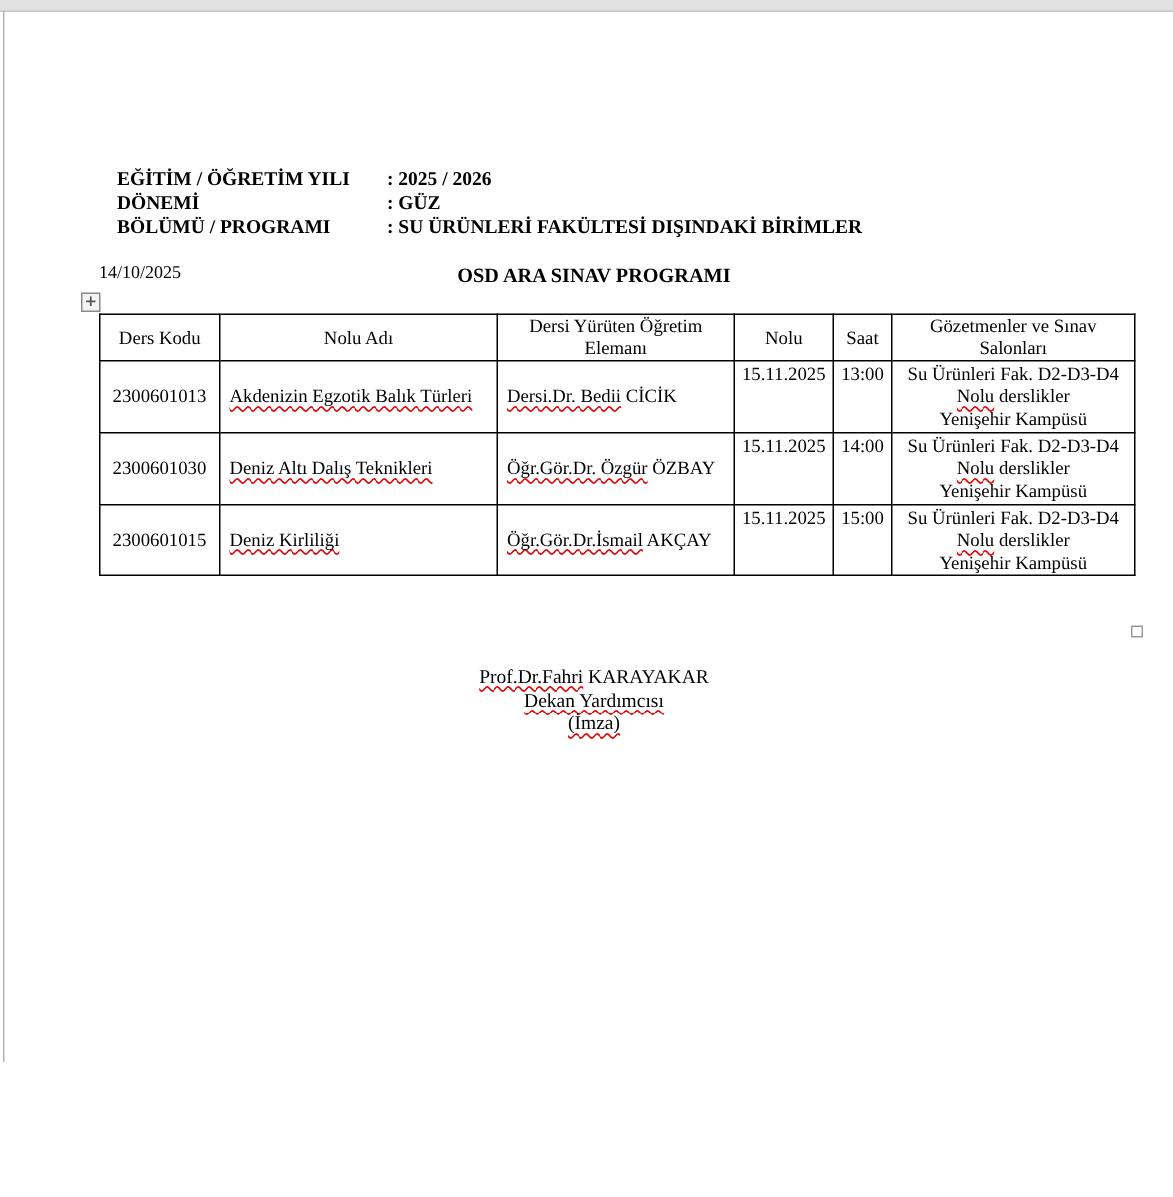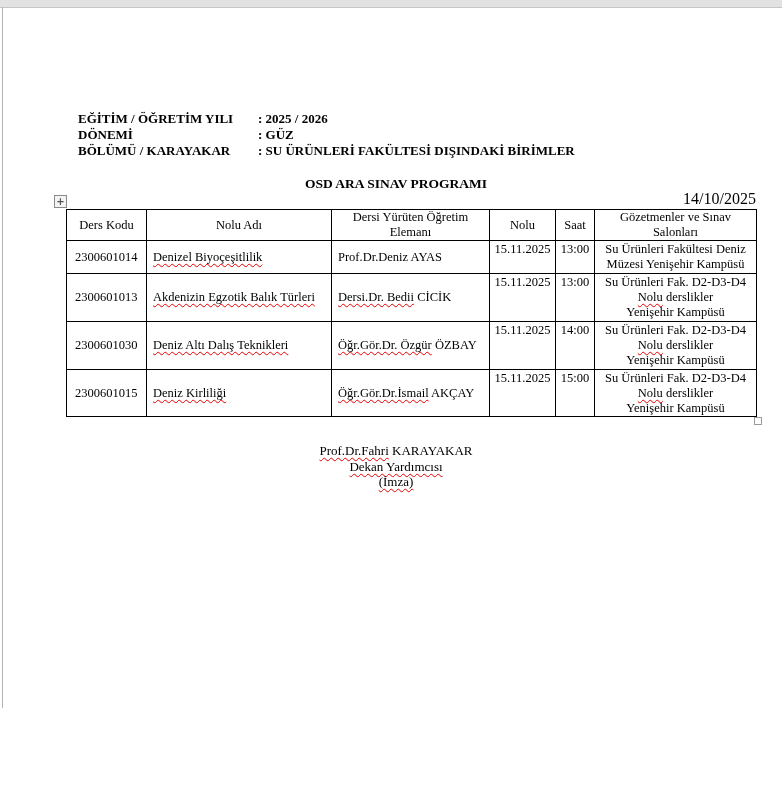--- a/index.html
+++ b/index.html
@@ -6,21 +6,21 @@
   .screen{position:relative;width:782px;height:708px;background:#ffffff;
           font-family:"Liberation Serif",serif;color:#000;overflow:hidden;}
   .gap-top{position:absolute;left:0;top:0;width:782px;height:7px;background:#e2e2e2;border-bottom:1px solid #c6c6c6;}
   .gap-bottom{position:absolute;left:0;top:792px;width:782px;height:6px;background:#e2e2e2;border-top:1px solid #c6c6c6;}
   .page-edge{position:absolute;left:2px;top:7px;width:1px;height:785px;background:#b3b3b3;}
 
   .info-block{position:absolute;left:78px;top:111px;font-weight:bold;font-size:13px;line-height:16px;white-space:nowrap;}
   .info-label{display:inline-block;width:180px;}
 
   .doc-title{position:absolute;left:66px;top:176px;width:660px;text-align:center;font-weight:bold;font-size:13.5px;}
-  .doc-date{position:absolute;left:66px;top:190px;width:690px;text-align:right;font-size:16px;}
+  .doc-date{position:absolute;left:66px;top:174px;width:690px;text-align:left;font-size:12px;}
 
   .table-handle{position:absolute;left:54px;top:195px;width:11px;height:11px;border:1px solid #8a8a8a;background:#f4f4f4;
                 box-sizing:content-box;text-align:center;}
   .table-handle .glyph{display:block;font-family:"DejaVu Sans",sans-serif;font-size:10px;line-height:11px;color:#555;font-weight:bold;}
 
   table.exam-table{position:absolute;left:66px;top:209px;width:690px;border-collapse:collapse;table-layout:fixed;
                    font-size:12.5px;line-height:15px;}
   .exam-table th,.exam-table td{border:1px solid #000;padding:0 2px;overflow:hidden;}
   .exam-table th{font-weight:normal;text-align:center;vertical-align:middle;}
   td.c-code{text-align:left;padding-left:8px;vertical-align:middle;white-space:nowrap;}
@@ -44,21 +44,21 @@
   <div class="gap-bottom"></div>
 
   <div class="info-block">
     <div>
       <span class="info-label">EĞİTİM / ÖĞRETİM YILI</span><span>: 2025 / 2026</span>
     </div>
     <div>
       <span class="info-label">DÖNEMİ</span><span>: GÜZ</span>
     </div>
     <div>
-      <span class="info-label">BÖLÜMÜ / KARAYAKAR</span><span>: SU ÜRÜNLERİ FAKÜLTESİ DIŞINDAKİ BİRİMLER</span>
+      <span class="info-label">BÖLÜMÜ / PROGRAMI</span><span>: SU ÜRÜNLERİ FAKÜLTESİ DIŞINDAKİ BİRİMLER</span>
     </div>
   </div>
 
   <div class="doc-title">OSD ARA SINAV PROGRAMI</div>
   <div class="doc-date">14/10/2025</div>
 
   <div class="table-handle">
     <span class="glyph">+</span>
   </div>
 
@@ -76,32 +76,20 @@
         <th>Ders Kodu</th>
         <th>Nolu Adı</th>
         <th>Dersi Yürüten Öğretim Elemanı</th>
         <th>Nolu</th>
         <th>Saat</th>
         <th>Gözetmenler ve Sınav Salonları</th>
       </tr>
     </thead>
     <tbody>
 
-      <tr style="height:33px">
-        <td class="c-code">2300601014</td>
-        <td class="c-name"><span class="sp">Denizel Biyoçeşitlilik</span></td>
-        <td class="c-instr"><span>Prof.Dr.Deniz AYAS</span></td>
-        <td class="c-date">15.11.2025</td>
-        <td class="c-time">13:00</td>
-        <td class="c-salon">
-          <div>Su Ürünleri Fakültesi Deniz</div>
-          <div><span>Müzesi Yenişehir Kampüsü</span></div>
-
-        </td>
-      </tr>
 
       <tr style="height:48px">
         <td class="c-code">2300601013</td>
         <td class="c-name"><span class="sp">Akdenizin Egzotik Balık Türleri</span></td>
         <td class="c-instr"><span class="sp">Dersi.Dr. Bedii</span><span> CİCİK</span></td>
         <td class="c-date">15.11.2025</td>
         <td class="c-time">13:00</td>
         <td class="c-salon">
           <div>Su Ürünleri Fak. D2-D3-D4</div>
           <div><span class="sp">Nolu</span><span> derslikler</span></div>

